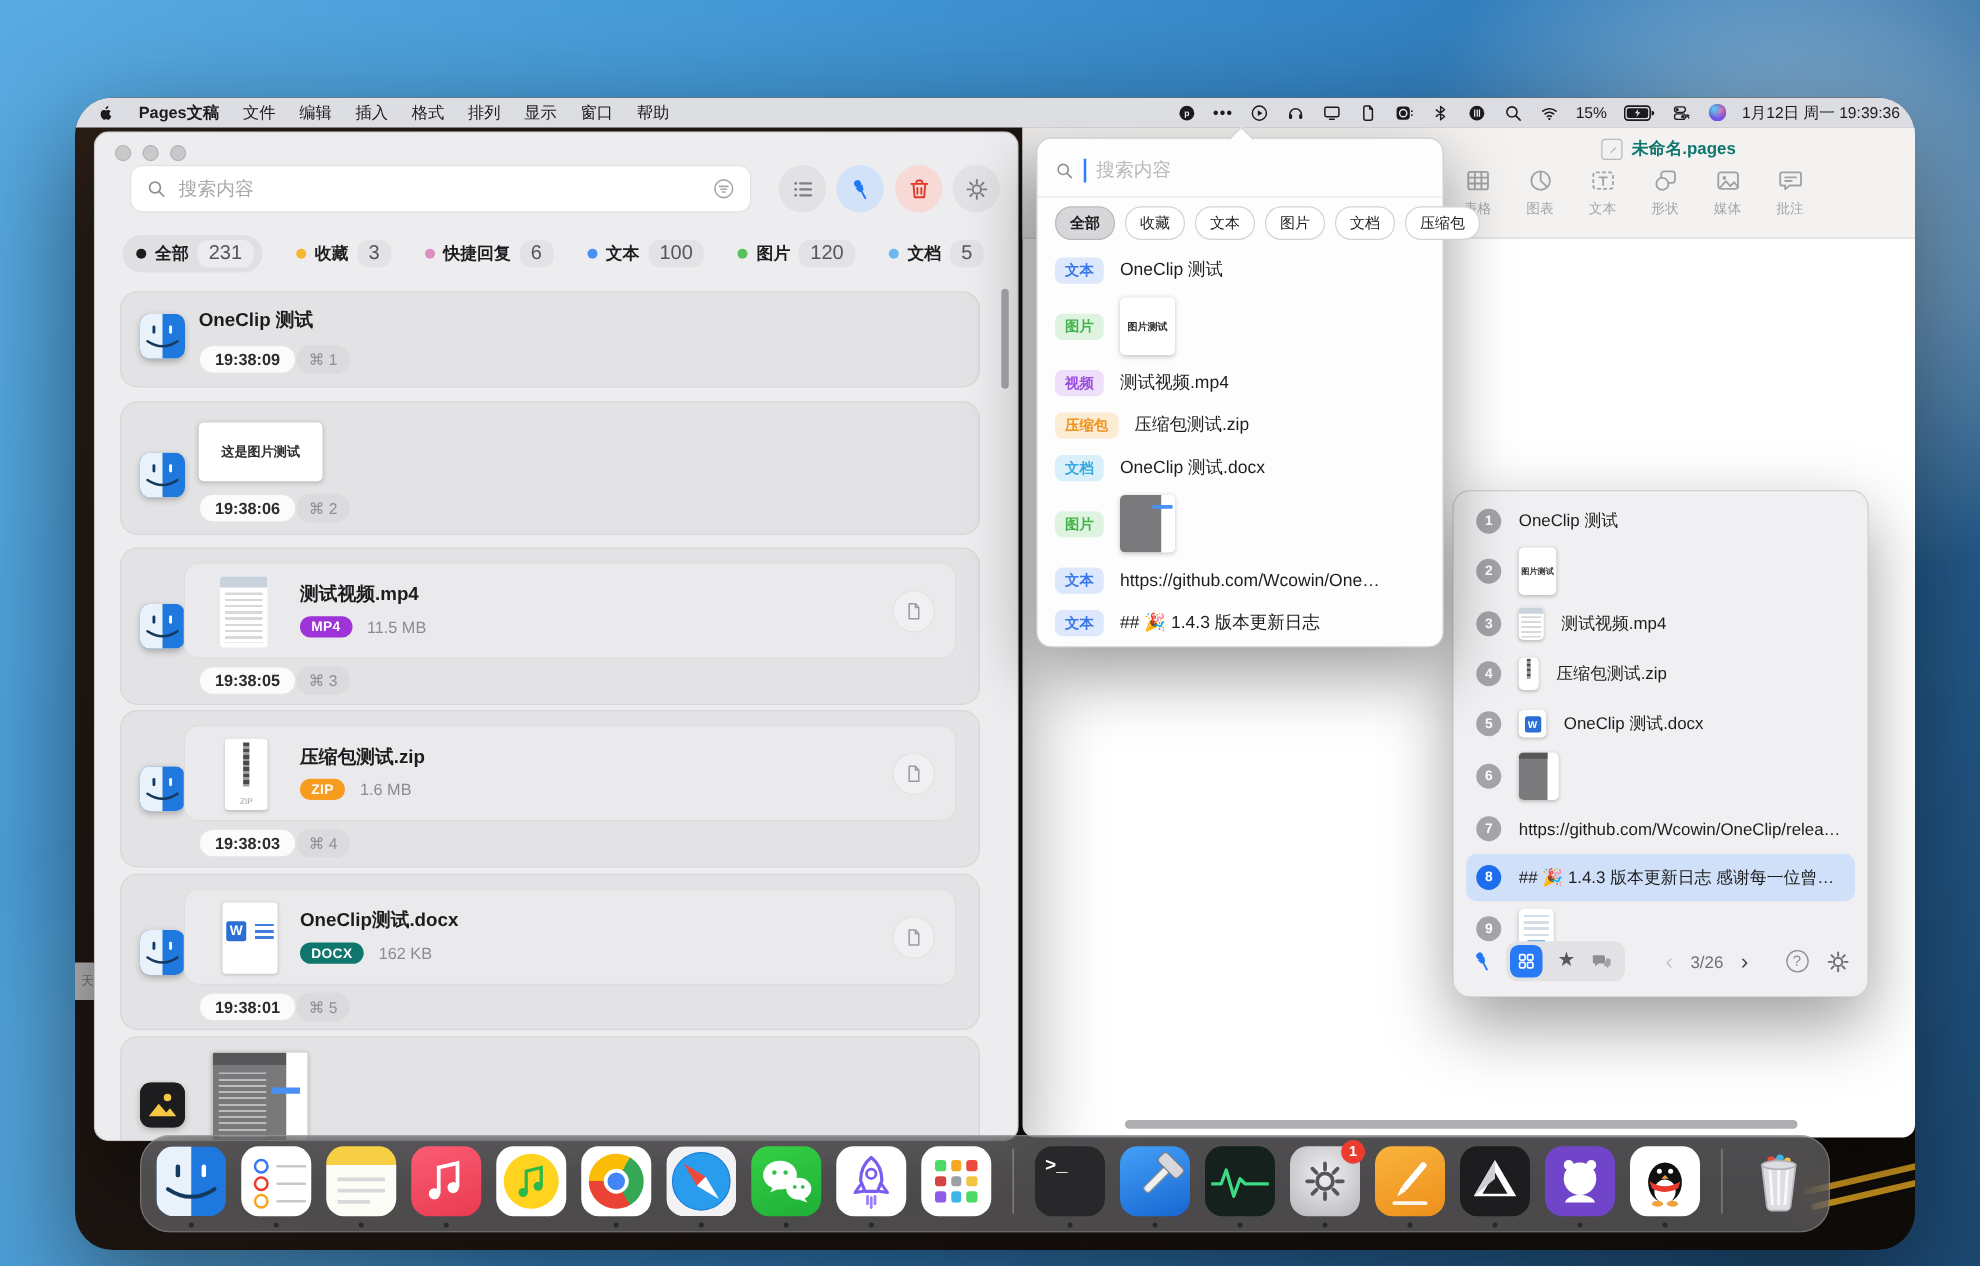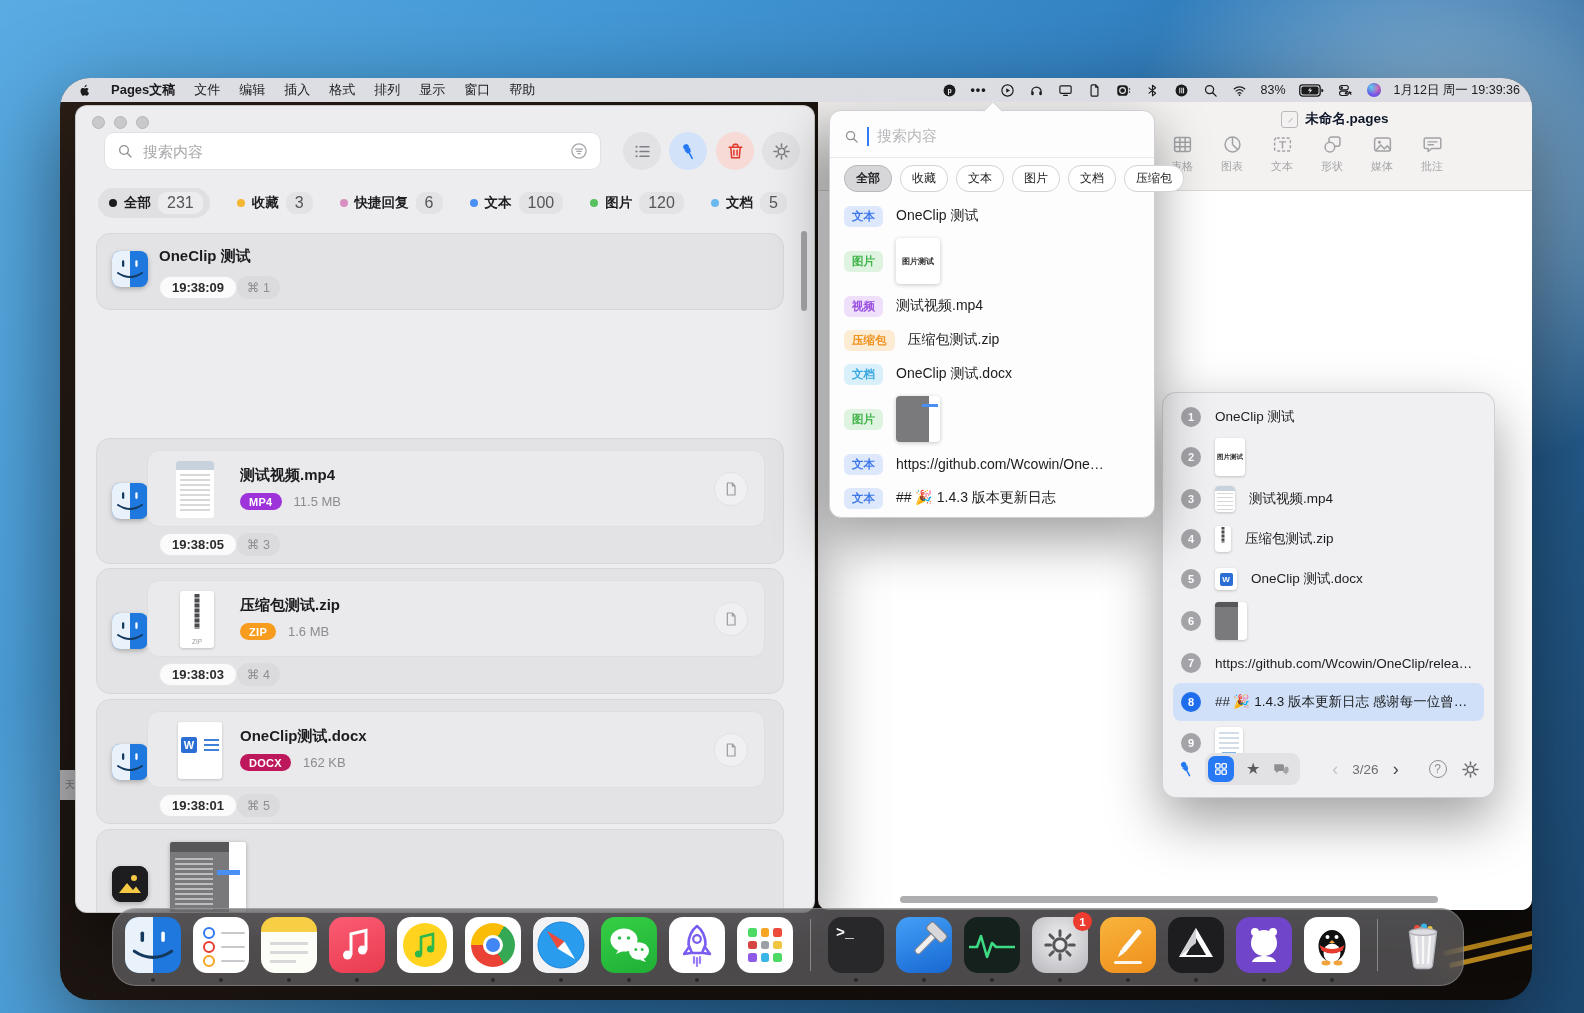--- a/index.html
+++ b/index.html
@@ -34,21 +34,21 @@
                radial-gradient(circle at 70% 35%,#e66aa8,rgba(230,106,168,0) 55%),
                radial-gradient(circle at 50% 75%,#7a5cf0,#4a3ad0 80%);}
   .mb-time{white-space:nowrap;}
 
   
   .pages-win{position:absolute;left:758px;top:24px;width:714px;height:808px;background:#ffffff;
     border-radius:0 0 10px 10px;z-index:5;box-shadow:0 18px 50px rgba(0,0,0,.35);}
   .pages-toolbar{position:absolute;left:0;top:0;right:0;height:88px;background:#f3f2f1;
     border-bottom:1px solid #dadada;border-radius:0;}
   .pages-title{position:absolute;left:357px;top:8px;width:320px;display:flex;gap:7px;align-items:center;justify-content:center;
-    color:#0f172a;font-weight:700;font-size:13.5px;}
+    color:#0f766e;font-weight:700;font-size:13.5px;}
   .ptitle-ic{width:15px;height:15px;border:1.5px solid #b9b9bd;border-radius:3px;position:relative;}
   .ptitle-ic:after{content:"";position:absolute;left:3px;top:3px;width:6px;height:6px;border-right:1.5px solid #b9b9bd;transform:rotate(45deg);}
   .pages-tools{position:absolute;left:347px;top:32px;display:flex;gap:16px;}
   .ptool{width:34px;display:flex;flex-direction:column;align-items:center;gap:4px;color:#a2a2a6;}
   .ptool svg{width:21px;height:21px;}
   .ptool .plabel{font-size:11px;color:#a6a6aa;white-space:nowrap;}
   .pages-scrollbar{position:absolute;left:82px;top:794px;width:538px;height:7px;border-radius:4px;background:#aeaeb1;}
 
   
   .oneclip{position:absolute;left:15px;top:27px;width:740px;height:808px;background:#ededef;
@@ -88,21 +88,21 @@
   .cp{background:#dbdbde;border-radius:12px;padding:4px 10px;font-size:12.5px;color:#8e8e93;}
   .imgthumb{position:absolute;background:#fff;border-radius:4px;box-shadow:0 1px 4px rgba(0,0,0,.2);
     display:flex;align-items:center;justify-content:center;font-size:10.5px;color:#2c2c2e;font-weight:600;}
   .inner-file{position:absolute;left:50px;top:11px;width:618px;height:77px;background:#eaeaec;
     border:1px solid #dedee0;border-radius:12px;box-sizing:border-box;}
   .fname{position:absolute;left:92px;top:15px;font-size:15px;font-weight:700;color:#1c1c1e;}
   .fmeta{position:absolute;left:92px;top:42px;display:flex;align-items:center;gap:12px;}
   .fbadge{border-radius:10px;padding:2.5px 9px;font-size:11px;font-weight:700;color:#fff;letter-spacing:.3px;}
   .fbadge.mp4{background:#9d33d9;}
   .fbadge.zip{background:#f79c1e;}
-  .fbadge.docx{background:#be185d;}
+  .fbadge.docx{background:#0f766e;}
   .fsize{font-size:13px;color:#8c8c90;}
   .docbtn{position:absolute;right:16px;top:21px;width:34px;height:34px;border-radius:50%;background:#f0f0f2;
     border:1px solid #e2e2e4;display:flex;align-items:center;justify-content:center;color:#9a9a9f;box-sizing:border-box;}
   .docbtn svg{width:16px;height:16px;}
   .vthumb{position:absolute;left:28px;top:10px;width:38px;height:57px;background:#fff;border-radius:3px;overflow:hidden;}
   .vthumb:before{content:"";position:absolute;left:0;top:0;right:0;height:9px;background:#c8d2dc;}
   .vthumb:after{content:"";position:absolute;left:4px;top:13px;right:4px;bottom:4px;
     background:repeating-linear-gradient(#d8d8da 0 2px,transparent 2px 5px);}
   .zpage{position:absolute;background:#fff;border-radius:3px;box-shadow:0 1px 3px rgba(0,0,0,.18);overflow:hidden;}
   .zpage .zipline{position:absolute;left:50%;top:3px;width:5px;height:62%;transform:translateX(-50%);
@@ -426,21 +426,21 @@
       <span class="sicon">
           <svg viewBox="0 0 24 24">
             <use href="#sym-mag"></use>
           </svg>
         </span>
       <span class="sicon">
           <svg viewBox="0 0 24 24">
             <use href="#sym-wifi"></use>
           </svg>
         </span>
-      <span>83%</span>
+      <span>15%</span>
       <span class="sicon" style="width:26px;">
           <svg viewBox="0 0 28 14" style="width:26px;height:13px;">
             <use href="#sym-batt"></use>
           </svg>
         </span>
       <span class="sicon">
           <svg viewBox="0 0 24 24">
             <use href="#sym-toggles"></use>
           </svg>
         </span>
@@ -580,20 +580,34 @@
             <use href="#sym-finder"></use>
           </svg>
         </span>
       <div class="card-title" style="left:62px;top:13px;">OneClip 测试</div>
       <div class="pills" style="left:62px;top:42px;">
         <span class="tp">19:38:09</span>
         <span class="cp">⌘ 1</span>
       </div>
     </div>
 
+    <div class="card" style="top:215px;height:107px;">
+      <span class="appic" style="left:15px;top:40px;">
+          <svg viewBox="0 0 54 54">
+            <use href="#sym-finder"></use>
+          </svg>
+        </span>
+      <div class="imgthumb" style="left:62px;top:16px;width:99px;height:47px;">
+          <span>这是图片测试</span>
+        </div>
+      <div class="pills" style="left:62px;top:73px;">
+        <span class="tp">19:38:06</span>
+        <span class="cp">⌘ 2</span>
+      </div>
+    </div>
 
     <div class="card" style="top:332px;height:126px;">
       <span class="appic" style="left:15px;top:44px;">
           <svg viewBox="0 0 54 54">
             <use href="#sym-finder"></use>
           </svg>
         </span>
       <div class="inner-file">
         <div class="vthumb"></div>
         <div class="fname">测试视频.mp4</div>

